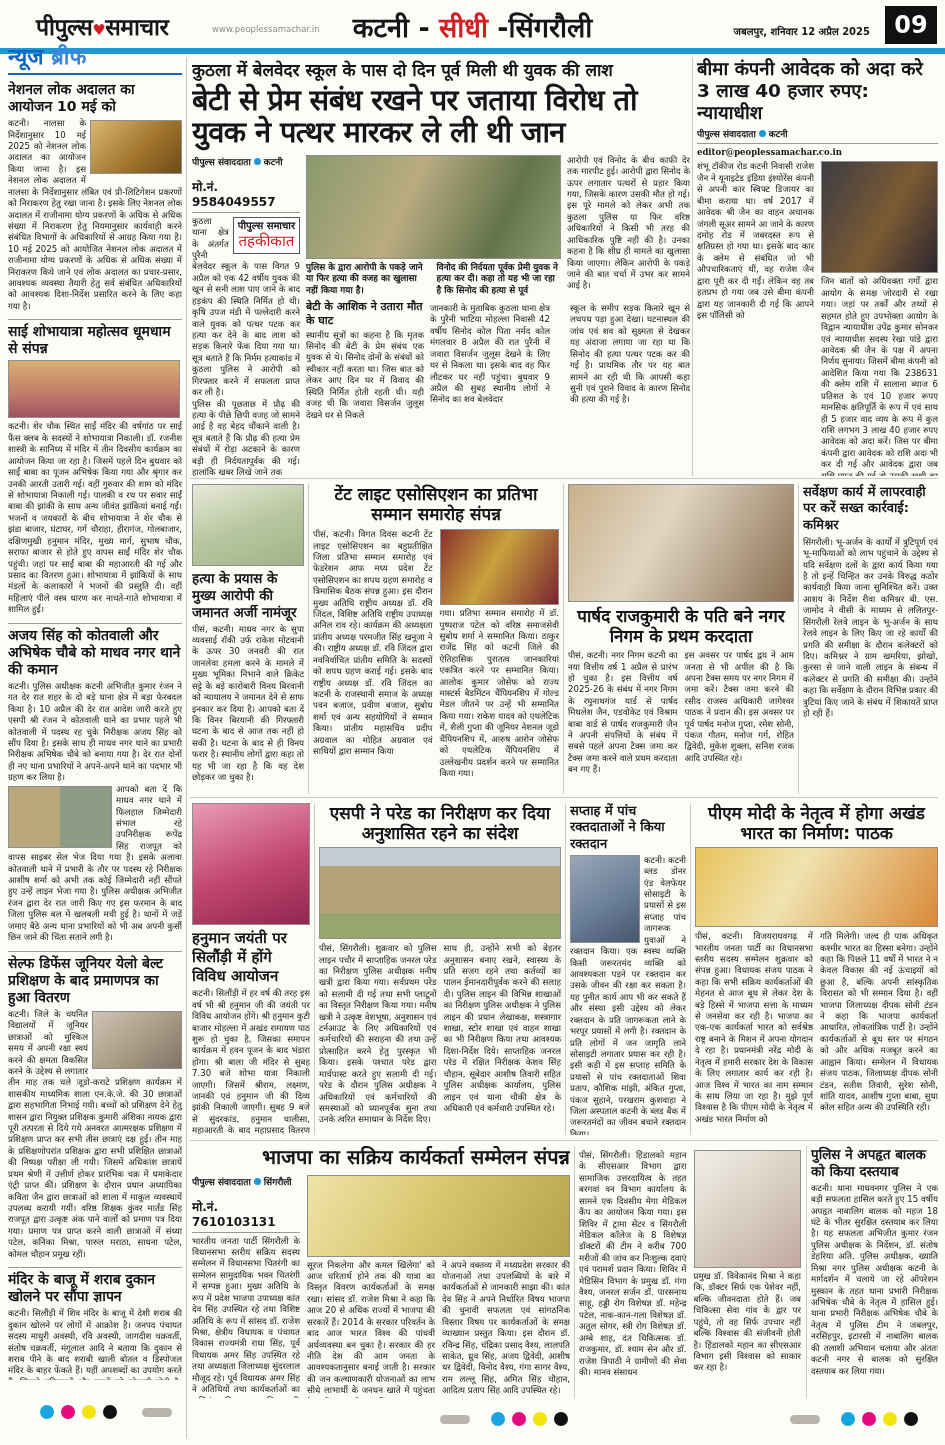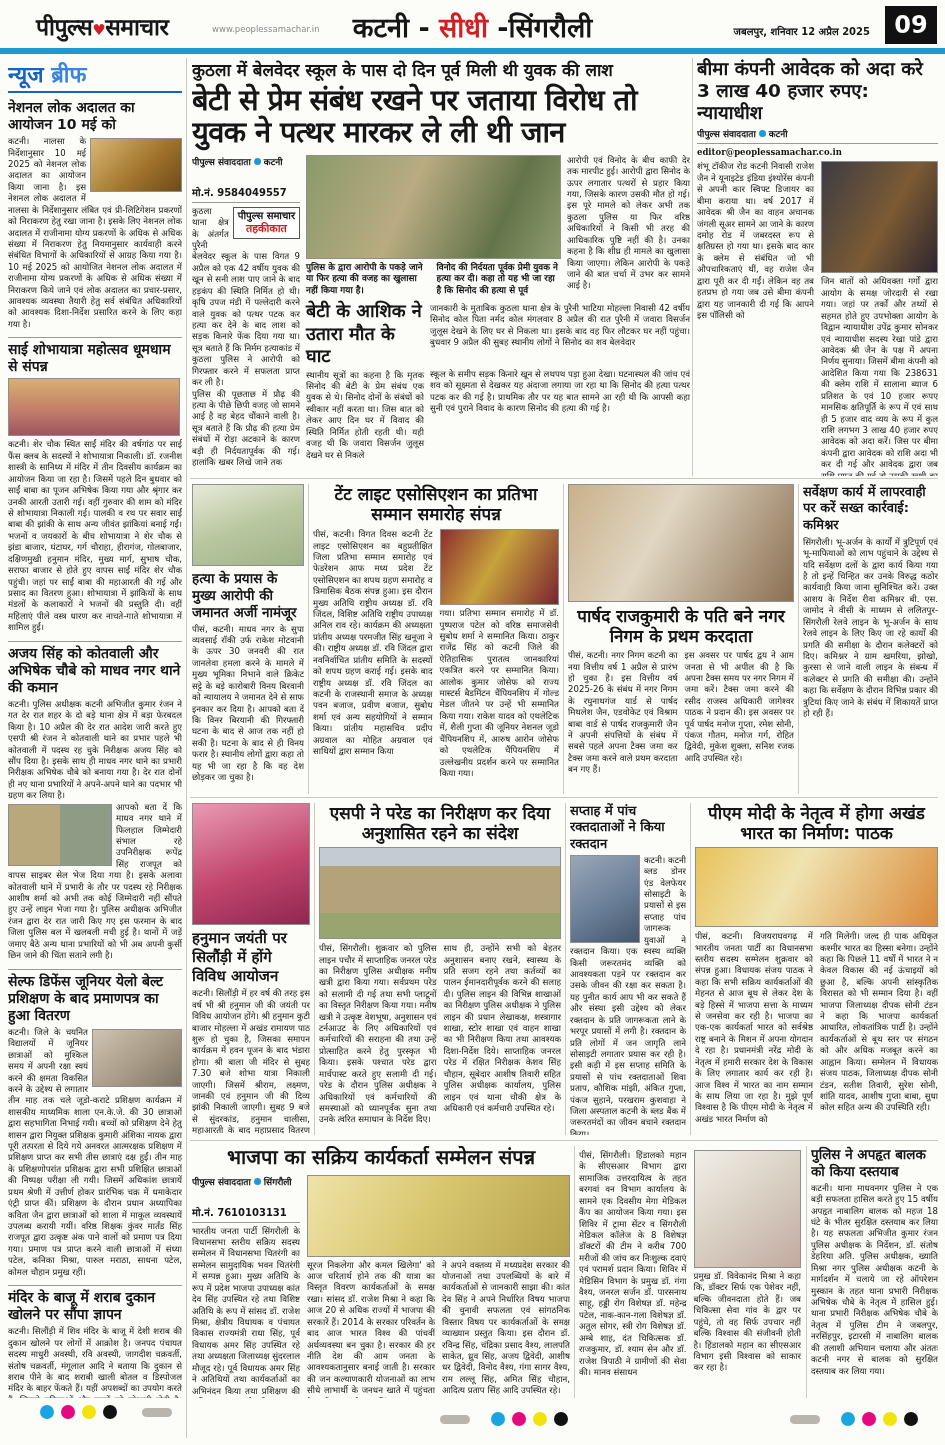--- a/index.html
+++ b/index.html
@@ -14,37 +14,37 @@
   .masthead .red{color:#d21f26;}
   .dateline{position:absolute;right:75px;top:24px;font-size:10px;font-weight:700;}
   .pagenum{position:absolute;right:8px;top:6px;width:52px;height:38px;background:#111;color:#fff;
            font-size:24px;font-weight:800;text-align:center;line-height:38px;}
   .bluebar{position:absolute;left:0;top:48px;width:945px;height:6px;background:#1c9ad6;}
   
   .body{font-size:8.6px;line-height:1.33;text-align:justify;}
   .t-xl{font-size:29px;line-height:1.1;font-weight:800;letter-spacing:-0.6px;}
   .t-lg{font-size:17px;line-height:1.18;font-weight:800;text-align:center;}
   .t-md{font-size:14px;line-height:1.22;font-weight:800;}
-  .t-sm{font-size:18px;line-height:1.25;font-weight:800;}
+  .t-sm{font-size:11px;line-height:1.25;font-weight:800;}
   .kicker{font-size:17px;font-weight:800;}
   .byline{font-size:9px;font-weight:700;}
   .byline .bdot{display:inline-block;width:7px;height:7px;border-radius:50%;background:#1c9ad6;margin:0 3px;}
-  .phone{font-size:10px;font-weight:700;margin-top:17px;}
+  .phone{font-size:12px;font-weight:700;margin-top:10px;}
   .rule{border:0;border-top:1px solid #999;margin:3px 0;}
   .photo{border:1px solid #8f8f8f;box-sizing:border-box;}
   .cap{font-size:8.8px;font-weight:700;line-height:1.3;}
   .bluebox{background:#2a7fc9;color:#fff;font-weight:800;font-size:13px;text-align:center;padding:4px 2px;}
   .cols{display:flex;gap:7px;}
   .col{flex:1;min-width:0;}
   .sec{position:absolute;overflow:hidden;box-sizing:border-box;}
   .vr{position:absolute;width:1px;background:#ccc9c0;}
   .hr{position:absolute;height:1px;background:#ccc9c0;}
   .badge{float:right;border:1.5px solid #555;padding:1px 4px;margin:1px 0 2px 4px;text-align:center;background:#fff;}
   .badge .b1{font-size:10px;font-weight:800;display:block;}
-  .badge .b2{font-size:11px;font-weight:700;color:#d21f26;display:block;}
+  .badge .b2{font-size:15px;font-weight:400;color:#d21f26;display:block;}
   
   .nb-title{font-size:22px;font-weight:800;color:#1565c0;border-bottom:2.5px solid #1565c0;padding-bottom:3px;margin-bottom:6px;}
   .nb-title .lt{color:#3d85d8;}
   .nb-art{margin-bottom:7px;}
   .nb-art .t-md{margin-bottom:3px;}
   
   .ph-gavel{background:linear-gradient(135deg,#d9b873 0%,#a3762e 55%,#6e4a1a 100%);}
   .ph-crowd{background:linear-gradient(180deg,#d8b070,#c07a6a 60%,#9e5560);}
   .ph-officers{background:linear-gradient(90deg,#b9a87c 0 50%,#8f9c85 50% 100%);}
   .ph-crime{background:linear-gradient(115deg,#8a9a6a,#b9ab82 40%,#64744a 75%,#8d9d70);}
@@ -82,21 +82,21 @@
     <div class="dateline">जबलपुर, शनिवार 12 अप्रैल 2025</div>
     <div class="pagenum">09</div>
   </div>
   <div class="bluebar"></div>
 
   <div class="vr" style="left:186px;top:58px;height:1380px;"></div>
   <div class="hr" style="left:190px;top:478px;width:748px;"></div>
   <div class="hr" style="left:190px;top:797px;width:748px;"></div>
   <div class="hr" style="left:190px;top:1140px;width:748px;"></div>
 
-  <aside class="sec" style="left:8px;top:58px;width:174px;height:1340px;">
+  <aside class="sec" style="left:8px;top:40px;width:174px;height:1340px;">
     <div class="nb-title">
       <span>न्यूज</span>
       <span class="lt">ब्रीफ</span>
     </div>
 
     <div class="nb-art">
       <div class="t-md">नेशनल लोक अदालत का आयोजन 10 मई को</div>
       <div class="photo ph-gavel" style="float:right;width:92px;height:54px;margin:2px 0 2px 4px;"></div>
       <div class="body">कटनी। नालसा के निर्देशानुसार 10 मई 2025 को नेशनल लोक अदालत का आयोजन किया जाना है। इस नेशनल लोक अदालत में नालसा के निर्देशानुसार लंबित एवं प्री-लिटिगेशन प्रकरणों को निराकरण हेतु रखा जाना है। इसके लिए नेशनल लोक अदालत में राजीनामा योग्य प्रकरणों के अधिक से अधिक संख्या में निराकरण हेतु नियमानुसार कार्यवाही करने संबंधित विभागों के अधिकारियों से आग्रह किया गया है। 10 मई 2025 को आयोजित नेशनल लोक अदालत में राजीनामा योग्य प्रकरणों के अधिक से अधिक संख्या में निराकरण किये जाने एवं लोक अदालत का प्रचार-प्रसार, आवश्यक व्यवस्था तैयारी हेतु सर्व संबंधित अधिकारियों को आवश्यक दिशा-निर्देश प्रसारित करने के लिए कहा गया है।</div>
     </div>
@@ -168,21 +168,21 @@
             </div>
           </div>
           <div class="body" style="flex:1;min-width:0;">आरोपी एवं विनोद के बीच काफी देर तक मारपीट हुई। आरोपी द्वारा सिनोद के ऊपर लगातार पत्थरों से प्रहार किया गया, जिसके कारण उसकी मौत हो गई। इस पूरे मामले को लेकर अभी तक कुठला पुलिस या फिर वरिष्ठ अधिकारियों ने किसी भी तरह की आधिकारिक पुष्टि नहीं की है। उनका कहना है कि शीघ्र ही मामले का खुलासा किया जाएगा। लेकिन आरोपी के पकड़े जाने की बात चर्चा में उभर कर सामने आई है।</div>
         </div>
         <div class="cols" style="gap:6px;margin-top:4px;">
           <div style="width:118px;flex:none;">
             <div class="t-sm">बेटी के आशिक ने उतारा मौत के घाट</div>
             <div class="body" style="margin-top:2px;">स्थानीय सूत्रों का कहना है कि मृतक सिनोद की बेटी के प्रेम संबंध एक युवक से थे। सिनोद दोनों के संबंधों को स्वीकार नहीं करता था। जिस बात को लेकर आए दिन घर में विवाद की स्थिति निर्मित होती रहती थी। यही वजह थी कि जवारा विसर्जन जुलूस देखने घर से निकले</div>
           </div>
           <div style="flex:1;min-width:0;">
-            <div class="cols" style="gap:20px;margin-top:3px;flex-direction:column;">
+            <div class="cols" style="gap:20px;margin-top:3px;">
               <div class="body col">जानकारी के मुताबिक कुठला थाना क्षेत्र के पुरैनी भाटिया मोहल्ला निवासी 42 वर्षीय सिनोद कोल पिता नर्मद कोल मंगलवार 8 अप्रैल की रात पुरैनी में जवारा विसर्जन जुलूस देखने के लिए घर से निकला था। इसके बाद वह फिर लौटकर घर नहीं पहुंचा। बुधवार 9 अप्रैल की सुबह स्थानीय लोगों ने सिनोद का शव बेलवेदार</div>
               <div class="body col">स्कूल के समीप सड़क किनारे खून से लथपथ पड़ा हुआ देखा। घटनास्थल की जांच एवं शव को सूक्ष्मता से देखकर यह अंदाजा लगाया जा रहा था कि सिनोद की हत्या पत्थर पटक कर की गई है। प्राथमिक तौर पर यह बात सामने आ रही थी कि आपसी कहा सुनी एवं पुराने विवाद के कारण सिनोद की हत्या की गई है।</div>
             </div>
           </div>
         </div>
       </div>
     </div>
   </section>
 
   <div class="vr" style="left:692px;top:58px;height:418px;"></div>
@@ -263,21 +263,21 @@
   <section class="sec" style="left:695px;top:803px;width:243px;height:332px;">
     <div class="t-lg">पीएम मोदी के नेतृत्व में होगा अखंड भारत का निर्माण: पाठक</div>
     <div class="photo ph-modi" style="width:243px;height:80px;margin:4px 0;"></div>
     <div class="cols">
       <div class="body col">पीसं, कटनी। विजयराघवगढ़ में भारतीय जनता पार्टी का विधानसभा स्तरीय सदस्य सम्मेलन शुक्रवार को संपन्न हुआ। विधायक संजय पाठक ने कहा कि सभी सक्रिय कार्यकर्ताओं की मेहनत से आज बूथ से लेकर देश के बड़े हिस्से में भाजपा सत्ता के माध्यम से जनसेवा कर रही है। भाजपा का एक-एक कार्यकर्ता भारत को सर्वश्रेष्ठ राष्ट्र बनाने के मिशन में अपना योगदान दे रहा है। प्रधानमंत्री नरेंद्र मोदी के नेतृत्व में हमारी सरकार देश के विकास के लिए लगातार कार्य कर रही है। आज विश्व में भारत का नाम सम्मान के साथ लिया जा रहा है। मुझे पूर्ण विश्वास है कि पीएम मोदी के नेतृत्व में अखंड भारत निर्माण को</div>
       <div class="body col">गति मिलेगी। जल्द ही पाक अधिकृत कश्मीर भारत का हिस्सा बनेगा। उन्होंने कहा कि पिछले 11 वर्षों में भारत ने न केवल विकास की नई ऊंचाइयों को छुआ है, बल्कि अपनी सांस्कृतिक विरासत को भी सम्मान दिया है। वहीं भाजपा जिलाध्यक्ष दीपक सोनी टंडन ने कहा कि भाजपा कार्यकर्ता आधारित, लोकतांत्रिक पार्टी है। उन्होंने कार्यकर्ताओं से बूथ स्तर पर संगठन को और अधिक मजबूत करने का आह्वान किया। सम्मेलन में विधायक संजय पाठक, जिलाध्यक्ष दीपक सोनी टंडन, सतीश तिवारी, सुरेश सोनी, शांति यादव, आशीष गुप्ता बाबा, सुधा कोल सहित अन्य की उपस्थिति रही।</div>
     </div>
   </section>
 
   <section class="sec" style="left:192px;top:1146px;width:378px;height:252px;">
-    <div class="t-lg" style="font-size:20px;text-align:center;">भाजपा का सक्रिय कार्यकर्ता सम्मेलन संपन्न</div>
+    <div class="t-lg" style="font-size:20px;text-align:right;">भाजपा का सक्रिय कार्यकर्ता सम्मेलन संपन्न</div>
     <div class="cols" style="margin-top:5px;">
       <div style="width:108px;flex:none;">
         <div class="byline">
           <span>पीपुल्स संवाददाता</span><span class="bdot"></span><span>सिंगरौली</span>
         </div>
         <div class="phone">मो.नं. 7610103131</div>
         <hr class="rule">
         <div class="body">भारतीय जनता पार्टी सिंगरौली के विधानसभा स्तरीय सक्रिय सदस्य सम्मेलन में विधानसभा चितरंगी का सम्मेलन सामुदायिक भवन चितरंगी में सम्पन्न हुआ। मुख्य अतिथि के रूप में प्रदेश भाजपा उपाध्यक्ष कांत देव सिंह उपस्थित रहे तथा विशिष्ट अतिथि के रूप में सांसद डॉ. राजेश मिश्रा, क्षेत्रीय विधायक व पंचायत विकास राज्यमंत्री राधा सिंह, पूर्व विधायक अमर सिंह उपस्थित रहे तथा अध्यक्षता जिलाध्यक्ष सुंदरलाल मौजूद रहे। पूर्व विधायक अमर सिंह ने अतिथियों तथा कार्यकर्ताओं का अभिनंदन किया तथा प्रशिक्षण की भूमिका पर चर्चा की। भाजपा जिलाध्यक्ष सुंदरलाल शाह ने अटल जी के कथन 'अंधेरा छटेगा</div>
       </div>
       <div style="flex:1;min-width:0;">

